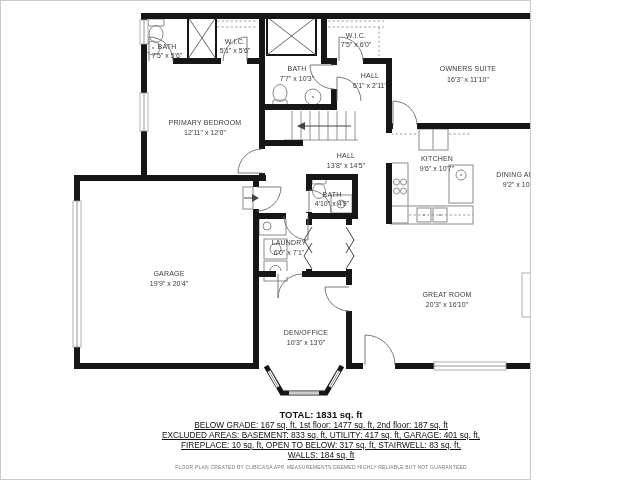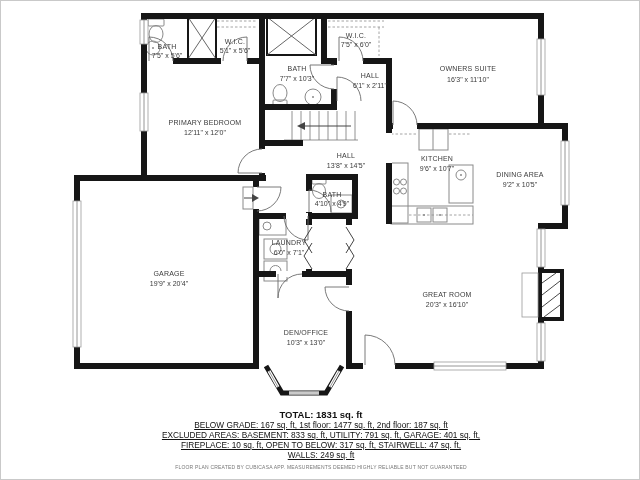--- a/index.html
+++ b/index.html
@@ -1,17 +1,17 @@
 <!DOCTYPE html>
 <html><head>
 <meta charset="utf-8">
 <style>
   html,body{margin:0;padding:0;background:#fff;}
   .stage{
-    position:relative;width:640px;height:480px;background:#fff;
+    position:relative;width:531px;height:480px;background:#fff;
     box-sizing:border-box;border:1px solid #c9c9c9;overflow:hidden;
     font-family:"Liberation Sans",sans-serif;
   }
   svg text{
     font-family:"Liberation Sans",sans-serif;
     fill:#3a3a3a;
   }
   .room-name{font-size:7px;letter-spacing:.2px;}
   .room-dims{font-size:7px;}
   .footer{
@@ -349,19 +349,19 @@
         <text class="room-name" x="305" y="334">DEN/OFFICE</text>
         <text class="room-dims" x="305" y="344">10'3" x 13'0"</text>
       </g>
     </g>
   </svg>
 
   
   <div class="footer">
     <div class="total">TOTAL: 1831 sq. ft</div>
     <div class="sumline">BELOW GRADE: 167 sq. ft, 1st floor: 1477 sq. ft, 2nd floor: 187 sq. ft</div>
-    <div class="sumline">EXCLUDED AREAS: BASEMENT: 833 sq. ft, UTILITY: 791 sq. ft, GARAGE: 401 sq. ft,</div>
-    <div class="sumline">FIREPLACE: 10 sq. ft, OPEN TO BELOW: 317 sq. ft, STAIRWELL: 47 sq. ft,</div>
-    <div class="sumline">WALLS: 249 sq. ft</div>
+    <div class="sumline">EXCLUDED AREAS: BASEMENT: 833 sq. ft, UTILITY: 417 sq. ft, GARAGE: 401 sq. ft,</div>
+    <div class="sumline">FIREPLACE: 10 sq. ft, OPEN TO BELOW: 317 sq. ft, STAIRWELL: 83 sq. ft,</div>
+    <div class="sumline">WALLS: 184 sq. ft</div>
     <div class="disclaimer">FLOOR PLAN CREATED BY CUBICASA APP. MEASUREMENTS DEEMED HIGHLY RELIABLE BUT NOT GUARANTEED</div>
   </div>
 
 </div>
 
 </body></html>

